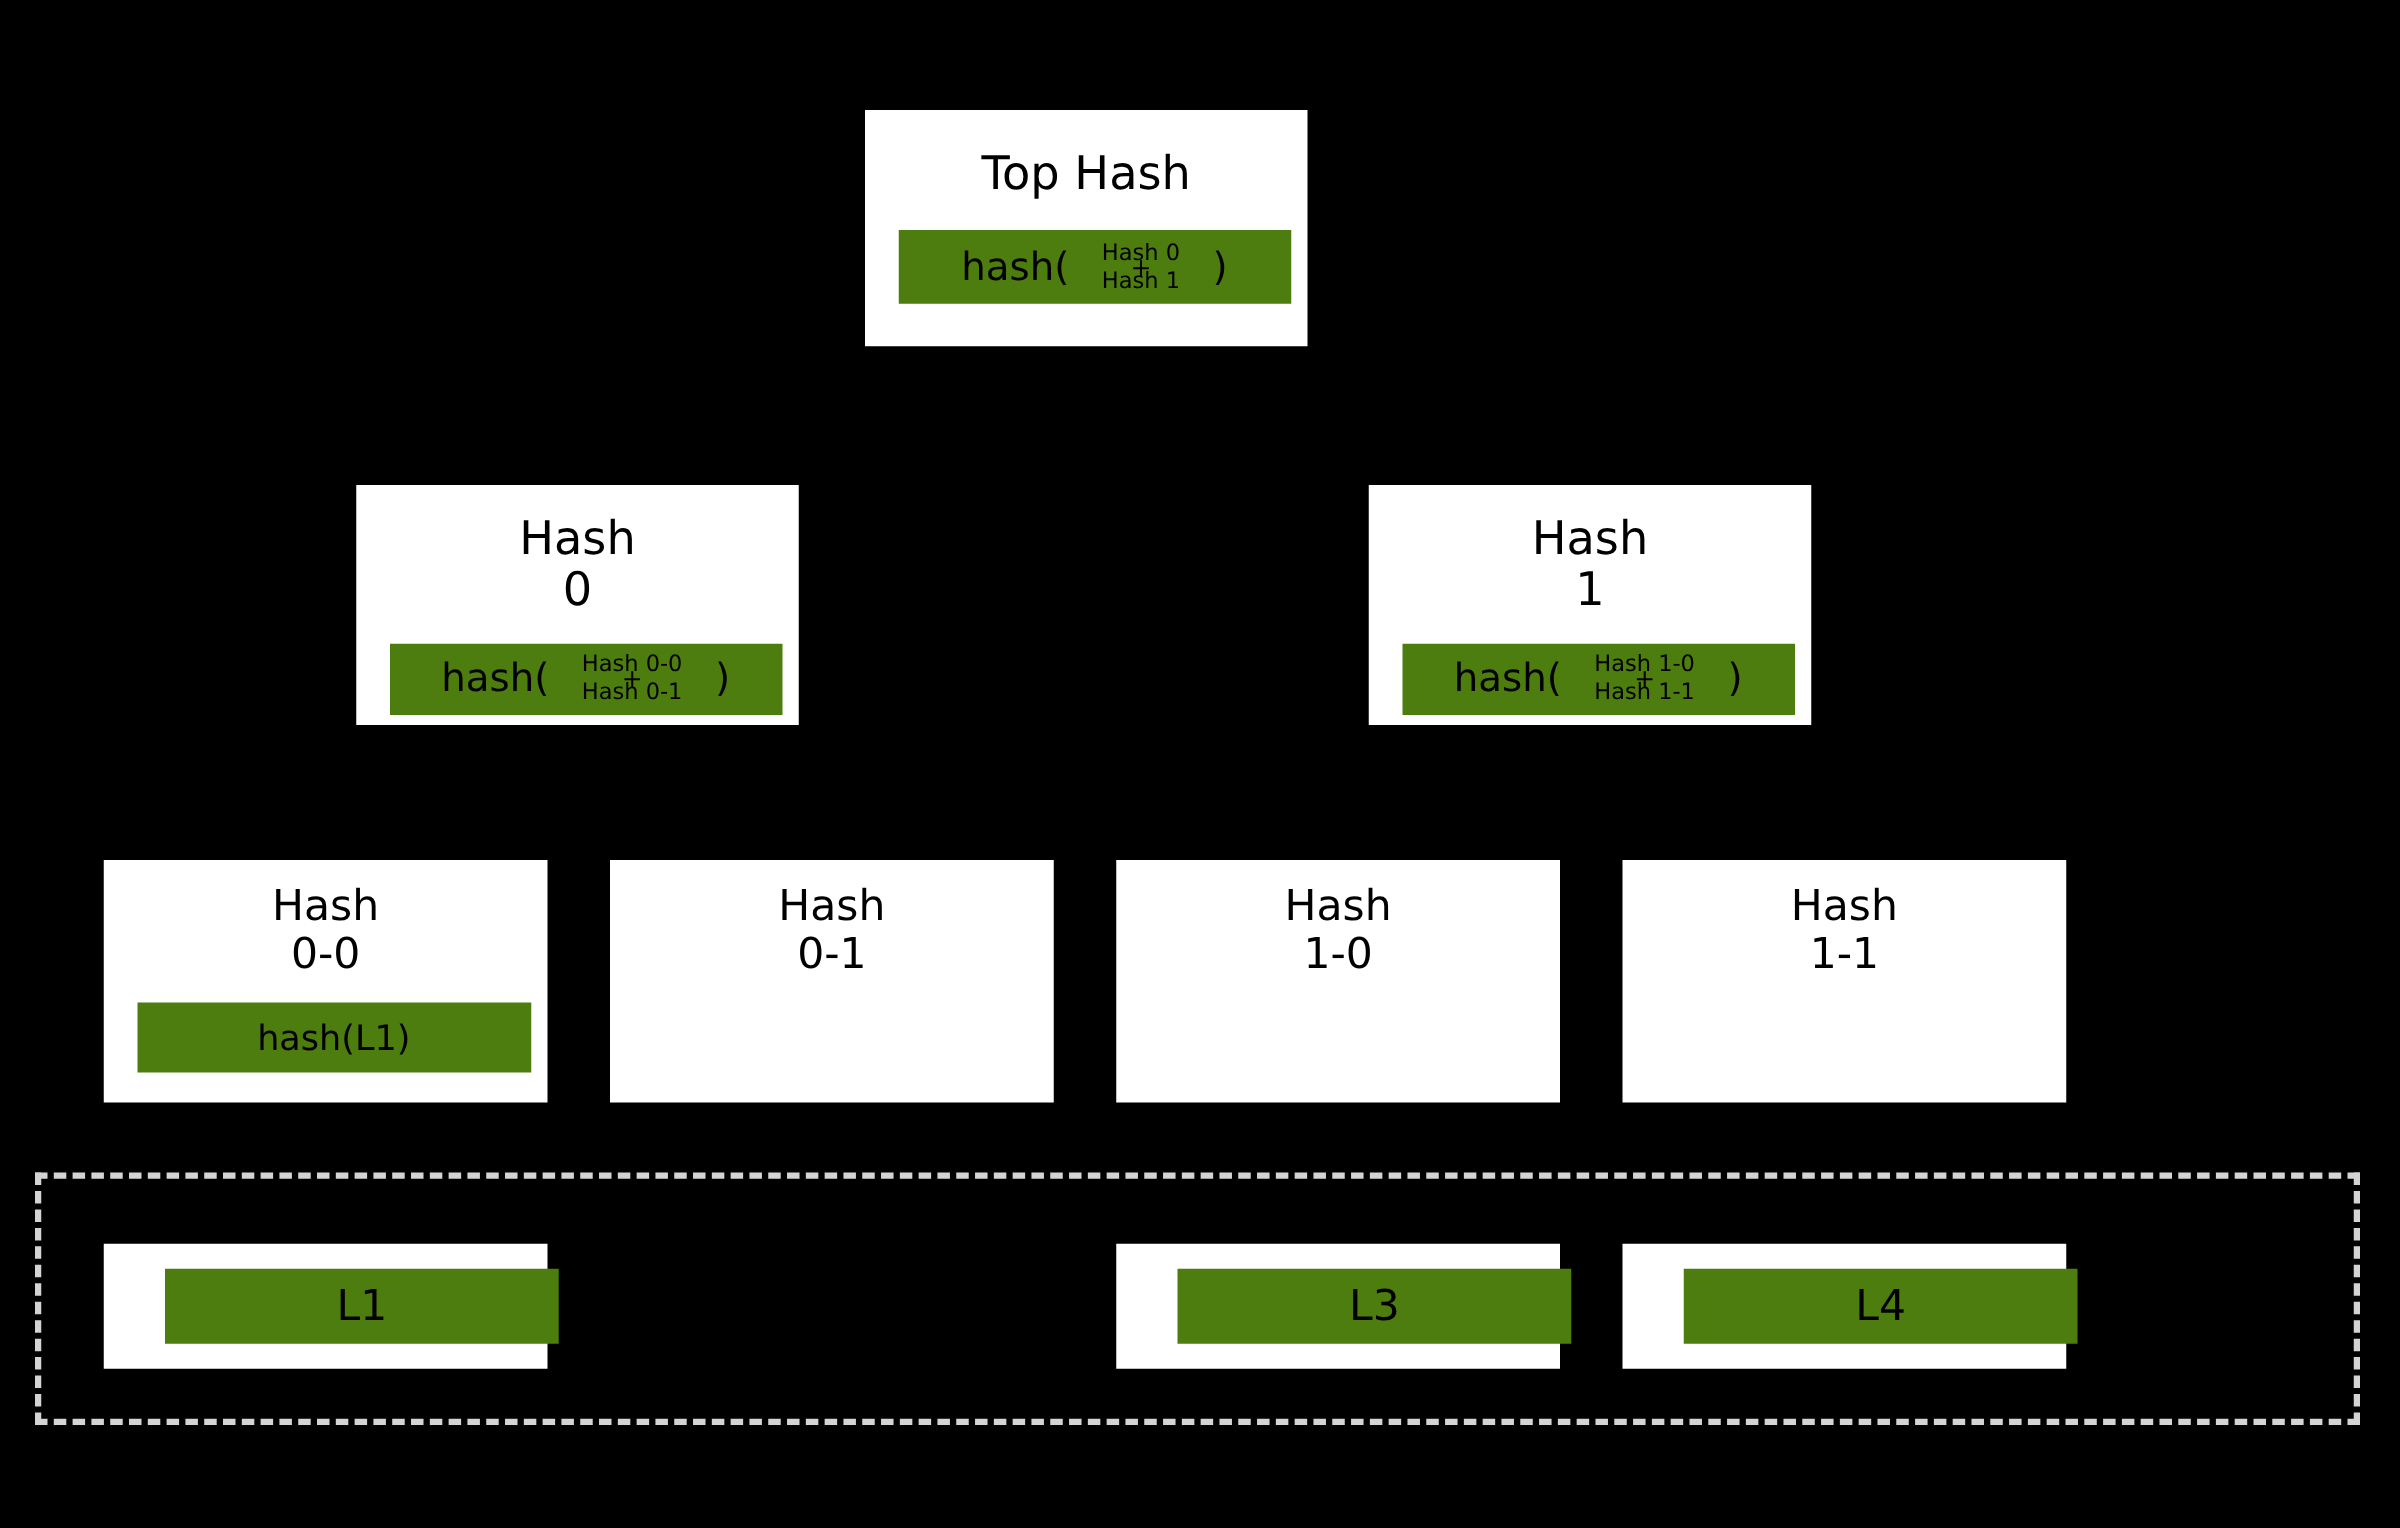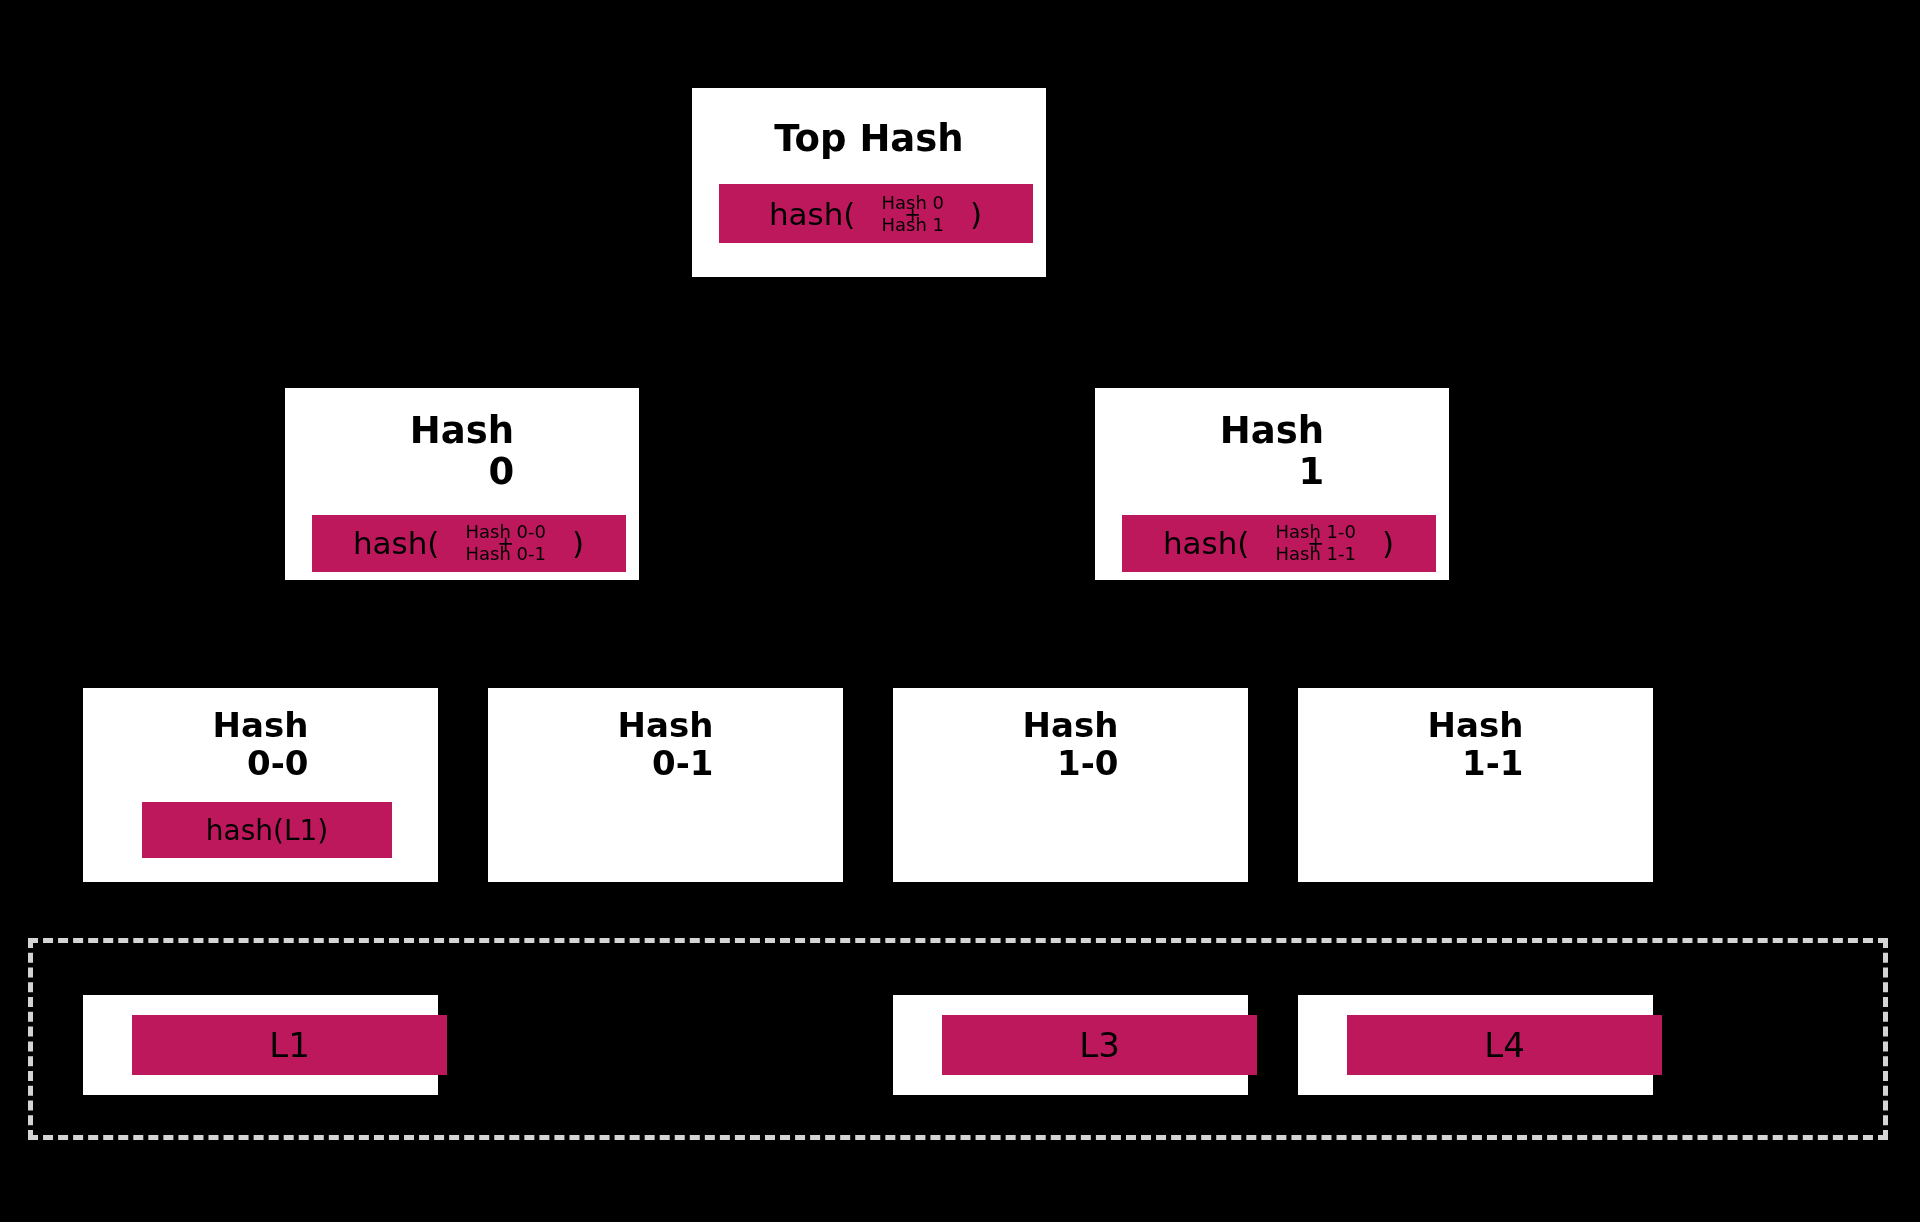--- a/index.html
+++ b/index.html
@@ -19,27 +19,27 @@
   .node{
     position:absolute;
     background:#ffffff;
     box-sizing:border-box;
     display:flex;
     flex-direction:column;
     align-items:center;
   }
   .node-title{
     color:#000000;
-    text-align:right;
+    text-align:center;
     line-height:1.12;
     white-space:pre-line;
-    font-weight:700;
+    font-weight:400;
   }
   .chip{
-    background:#be185d;
+    background:#4d7c0f;
     color:#000000;
     display:flex;
     align-items:center;
     justify-content:center;
     box-sizing:border-box;
     margin-left:13px;
   }
 
   
   #top-hash{left:692px;top:88px;width:354px;height:189px;}
@@ -77,21 +77,21 @@
     transform:translate(-50%,-50%);
     font-size:20px;
   }
   .operands .op-a{margin-bottom:2px;}
   .operands .op-b{margin-top:2px;}
 
   
   .lvl2{width:355px;height:194px;top:688px;}
   .lvl2 .node-title{font-size:34px;margin-top:18px;}
   .lvl2 .chip{
-    width:250px;height:56px;margin-top:20px;
+    width:315px;height:56px;margin-top:20px;
     font-size:28px;
   }
 
   
   .datablock{width:355px;height:100px;top:995px;justify-content:center;padding-left:45px;}
   .datablock .chip{
     width:315px;height:60px;
     font-size:34px;
   }
 

